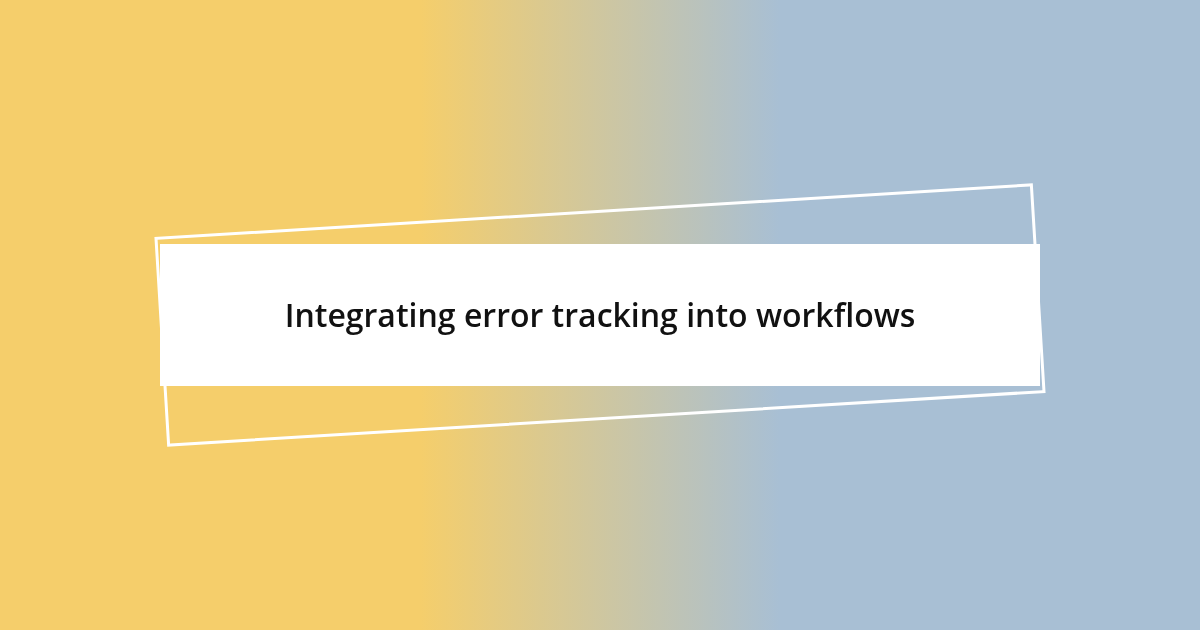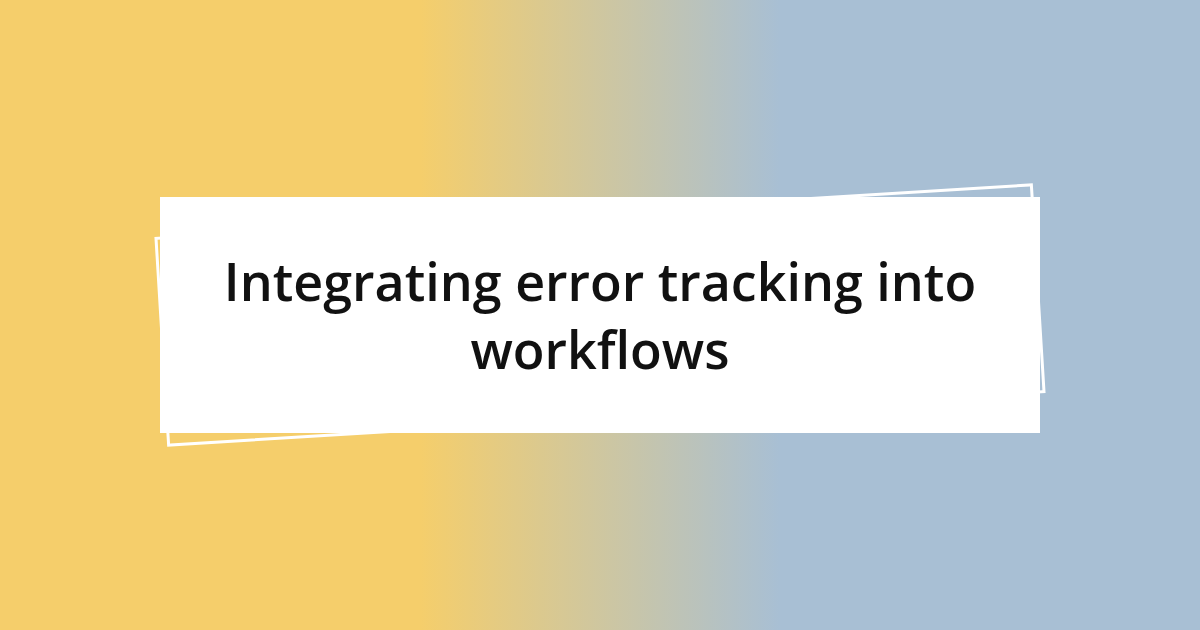--- a/index.html
+++ b/index.html
@@ -36,21 +36,21 @@
       z-index: 2;
       background: #ffffff;
       width: 880px;
       padding: 50px 60px;
       display: flex;
       align-items: center;
       justify-content: center;
       text-align: center;
     }
     .title-text {
-      font-size: 52px;
+      font-size: 32px;
       font-weight: 600;
       color: #111111;
       line-height: 1.3;
     }
   </style>
 </head>
 <body>
 
 <div class="card-wrapper">
   <div class="behind-frame"></div>

